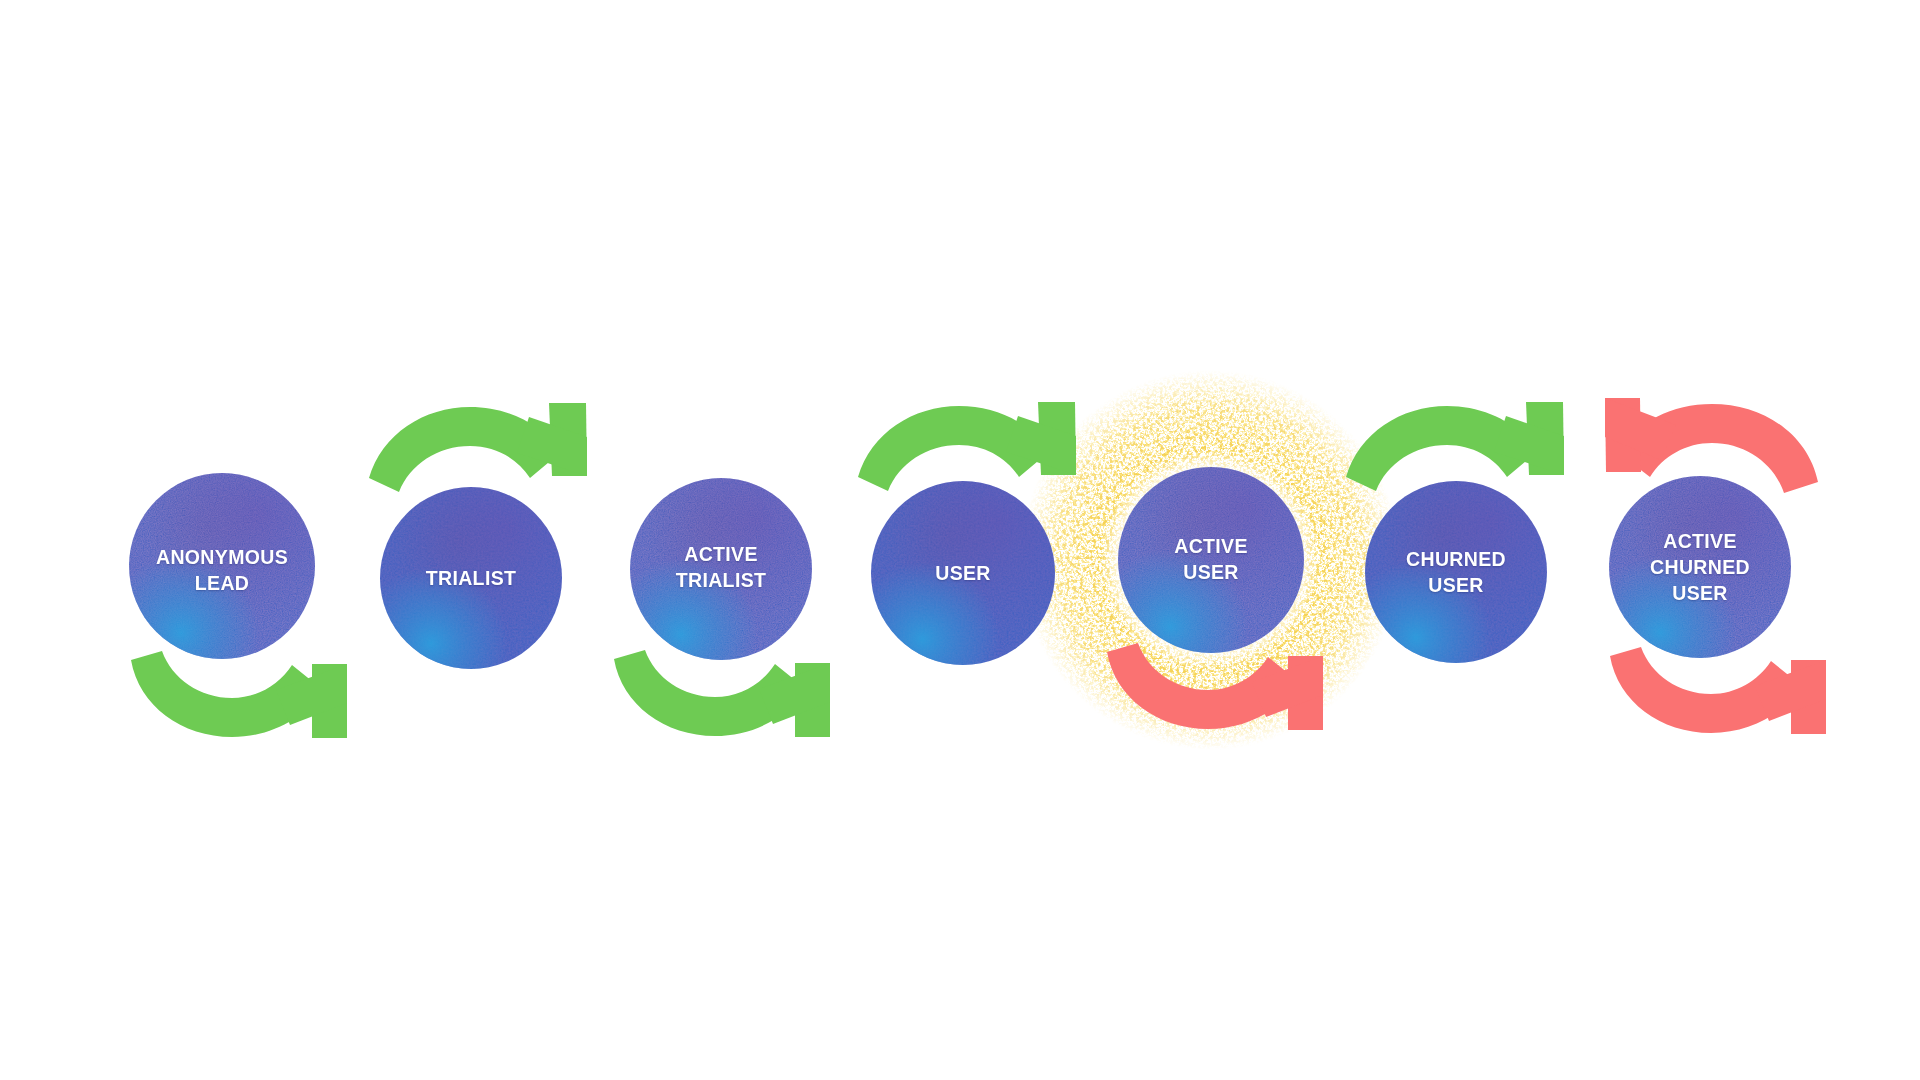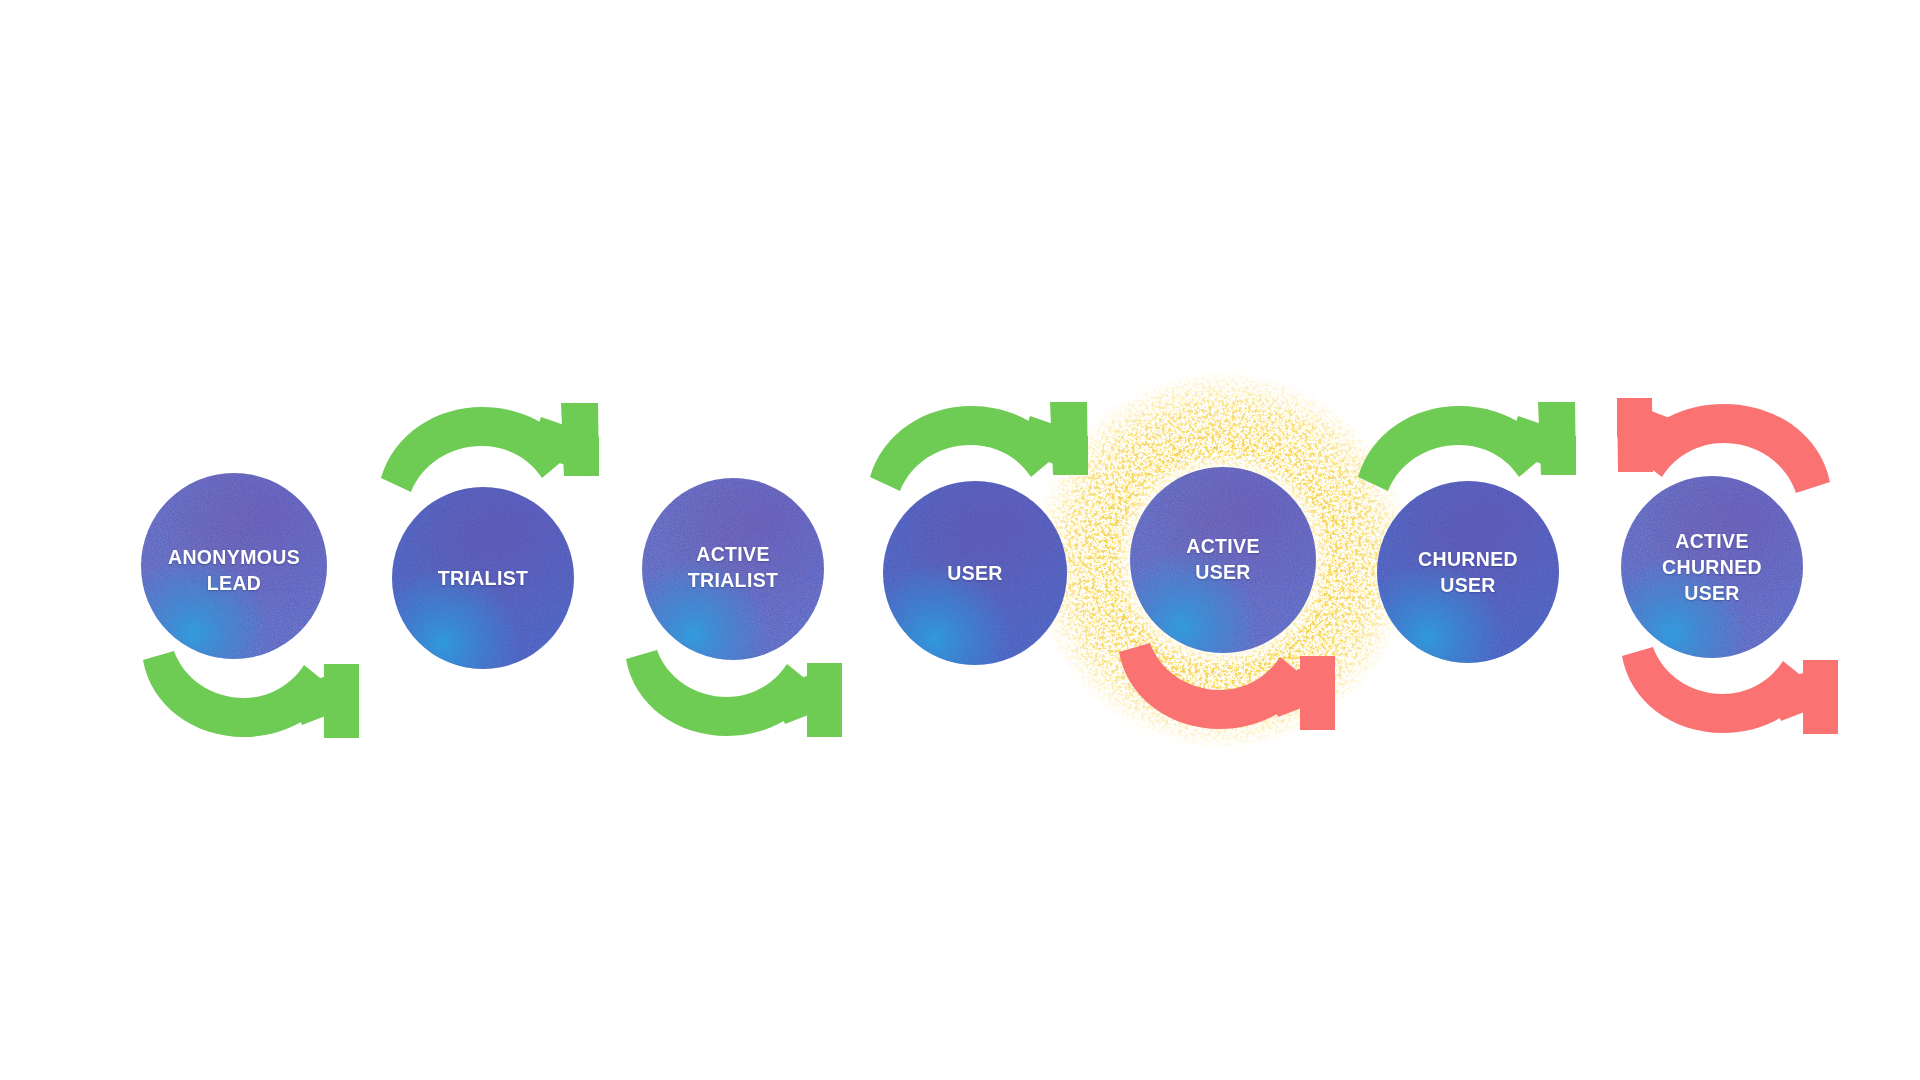--- a/index.html
+++ b/index.html
@@ -4,21 +4,21 @@
 <title>Customer Lifecycle Diagram</title>
 <style>
   html,body{margin:0;padding:0;}
   body{
     width:1920px;height:1080px;
     background:#ffffff;
     font-family:"Liberation Sans", sans-serif;
     overflow:hidden;
     position:relative;
   }
-  #stage{position:absolute;left:12px;top:0;width:1664px;height:1080px;}
+  #stage{position:absolute;left:0;top:0;width:1664px;height:1080px;}
   #stage svg{position:absolute;left:0;top:0;width:1920px;height:1080px;display:block;}
 
   
   .node-label{
     position:absolute;
     transform:translate(-50%,-50%);
     color:#ffffff;
     font-weight:bold;
     font-size:19.5px;
     letter-spacing:.35px;

